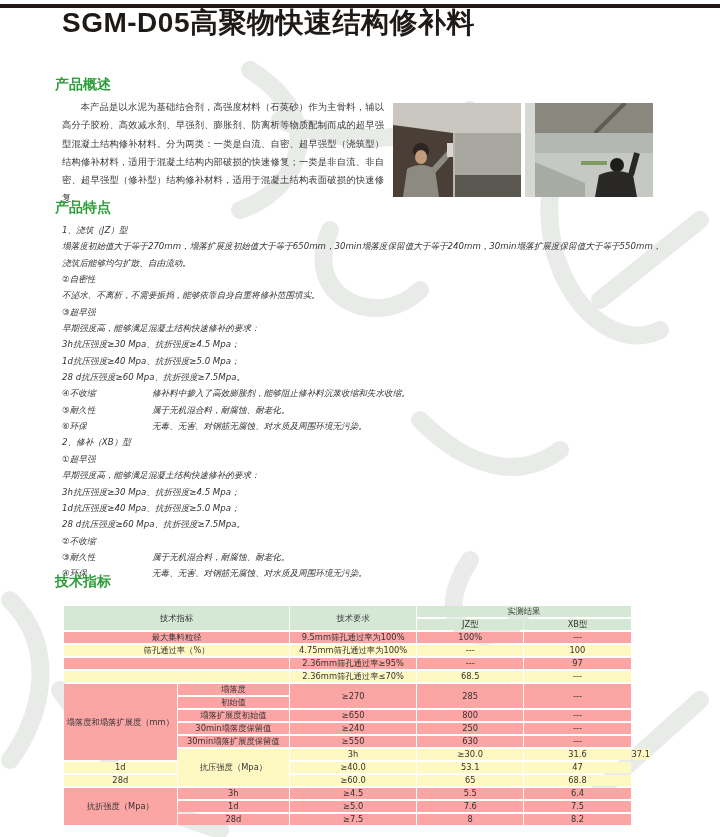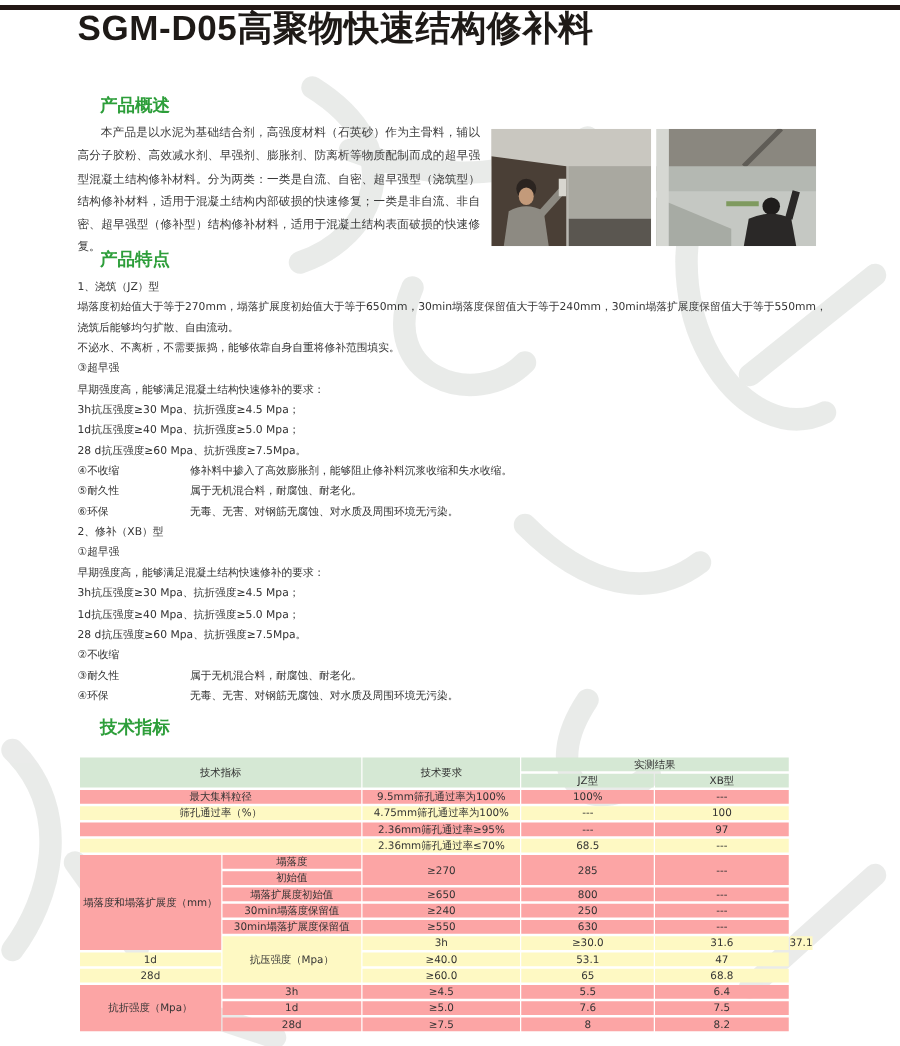--- a/index.html
+++ b/index.html
@@ -1,26 +1,26 @@
 <!DOCTYPE html>
 <html><head>
 <meta charset="utf-8">
 <style>
   * { box-sizing: border-box; margin: 0; padding: 0; }
   html, body { width: 720px; height: 837px; background: #ffffff; overflow: hidden; }
   body { position: relative; font-family: "DejaVu Sans", "Liberation Sans", sans-serif; color: #231815; }
   .topbar { position: absolute; left: 0; top: 4px; width: 720px; height: 4px; background: #231815; }
   .watermark { position: absolute; left: 0; top: 0; width: 720px; height: 837px; pointer-events: none; }
   .title { position: absolute; left: 62px; top: 4px; font-family: "Liberation Sans", sans-serif; font-weight: bold; font-size: 28px; letter-spacing: 0.5px; color: #1e1a17; white-space: nowrap; }
-  .section-h { position: absolute; left: 80px; font-weight: bold; font-size: 14px; color: #2d9e3a; white-space: nowrap; }
+  .section-h { position: absolute; left: 55px; font-weight: bold; font-size: 14px; color: #2d9e3a; white-space: nowrap; }
   .intro { position: absolute; left: 62px; top: 98px; width: 322px; font-size: 9.3px; line-height: 18.3px; color: #3a3a3a; text-indent: 2em; text-align: justify; }
   .photo { position: absolute; top: 103px; height: 94px; overflow: hidden; }
   .photo1 { left: 393px; width: 128px; }
   .photo2 { left: 525px; width: 128px; }
-  .features { position: absolute; left: 62px; top: 222px; width: 600px; font-size: 8.6px; line-height: 16.35px; color: #333; }
+  .features { position: absolute; left: 62px; top: 222px; width: 600px; font-size: 8.6px; line-height: 16.35px; color: #333; font-style: italic; }
   .features .line { white-space: nowrap; }
   .features .wrap { white-space: normal; }
   .features .tabbed { display: flex; }
   .features .tabbed .k { width: 90px; flex: none; }
   table.spec { position: absolute; left: 63px; top: 604px; width: 588px; border-collapse: separate; border-spacing: 1px 2px; font-size: 8.3px; color: #333; }
   table.spec td, table.spec th { text-align: center; font-weight: normal; padding: 0; height: 11px; line-height: 11px; }
   table.spec .hd { background: #d5e8d4; }
   table.spec .g { background: #fca5a5; }
   table.spec .l { background: #fef9c3; }
 </style>
@@ -76,20 +76,21 @@
     <path d="M70 94 L 74 72 Q 92 64 108 72 L 112 94 Z" fill="#2a2827"></path>
     <path d="M106 72 L 112 50" stroke="#2a2827" stroke-width="6"></path>
     <rect x="0" y="0" width="10" height="94" fill="#d6d8d3"></rect>
   </svg>
 </div>
 
 <div class="section-h" style="top:199px">产品特点</div>
 <div class="features">
   <div class="line">1、浇筑（JZ）型</div>
   <div class="wrap">塌落度初始值大于等于270mm，塌落扩展度初始值大于等于650mm，30min塌落度保留值大于等于240mm，30min塌落扩展度保留值大于等于550mm，浇筑后能够均匀扩散、自由流动。</div>
+  <div class="line">②自密性</div>
   <div class="line">不泌水、不离析，不需要振捣，能够依靠自身自重将修补范围填实。</div>
   <div class="line">③超早强</div>
   <div class="line">早期强度高，能够满足混凝土结构快速修补的要求：</div>
   <div class="line">3h抗压强度≥30 Mpa、抗折强度≥4.5 Mpa；</div>
   <div class="line">1d抗压强度≥40 Mpa、抗折强度≥5.0 Mpa；</div>
   <div class="line">28 d抗压强度≥60 Mpa、抗折强度≥7.5Mpa。</div>
   <div class="tabbed">
       <span class="k">④不收缩</span>
       <span>修补料中掺入了高效膨胀剂，能够阻止修补料沉浆收缩和失水收缩。</span>
     </div>

